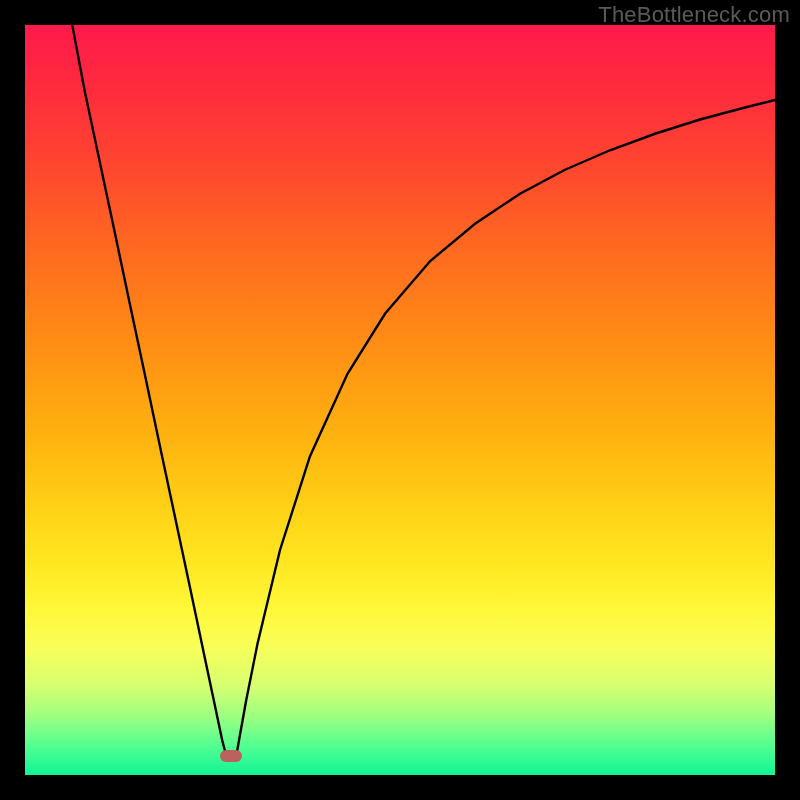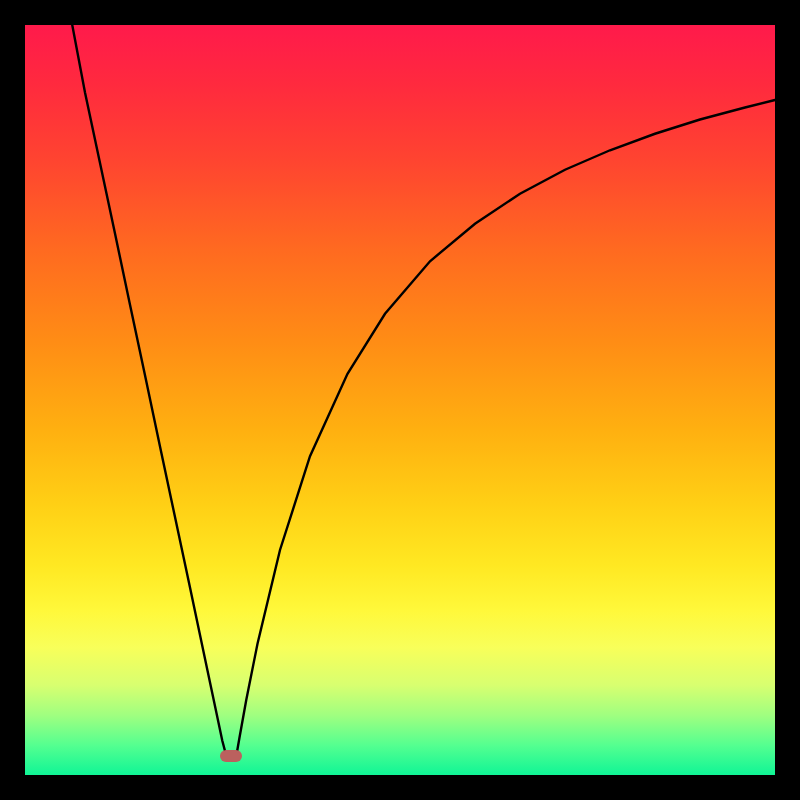--- a/index.html
+++ b/index.html
@@ -65,20 +65,21 @@
     border-radius: 7px;
     background: #bb615e;
     transform: translate(-50%, -50%);
     z-index: 4;
   }
 </style>
 </head>
 <body>
 
 <div class="frame">
+  <div class="watermark">TheBottleneck.com</div>
 
   <div class="plot">
     <svg class="curve" viewBox="0 0 750 750" preserveAspectRatio="none">
       <path fill="none" stroke-width="2.4" stroke-linecap="round" d="M47.25 0.00 L60.00 67.50 L75.00 138.00 L90.00 208.50 L105.00 279.75 L120.00 350.25 L135.00 421.50 L150.00 492.00 L165.00 562.50 L180.00 633.75 L191.25 687.00 L197.25 715.50 L201.00 729.75" id="path-left" stroke="#000000"></path>
       <path fill="none" stroke-width="2.4" stroke-linecap="round" d="M211.50 729.75 L214.50 712.50 L221.25 675.00 L232.50 618.75 L255.00 525.00 L285.00 431.25 L322.50 348.75 L360.00 288.75 L405.00 236.25 L450.00 198.75 L495.00 168.75 L540.00 144.75 L585.00 125.25 L630.00 108.75 L675.00 94.50 L720.00 82.50 L750.00 75.00" id="path-right" stroke="#000000"></path>
     </svg>
     <div class="marker" id="marker" style="background: rgb(187, 97, 94); left: 206.25px; top: 731.25px;"></div>
   </div>
 </div>
 

